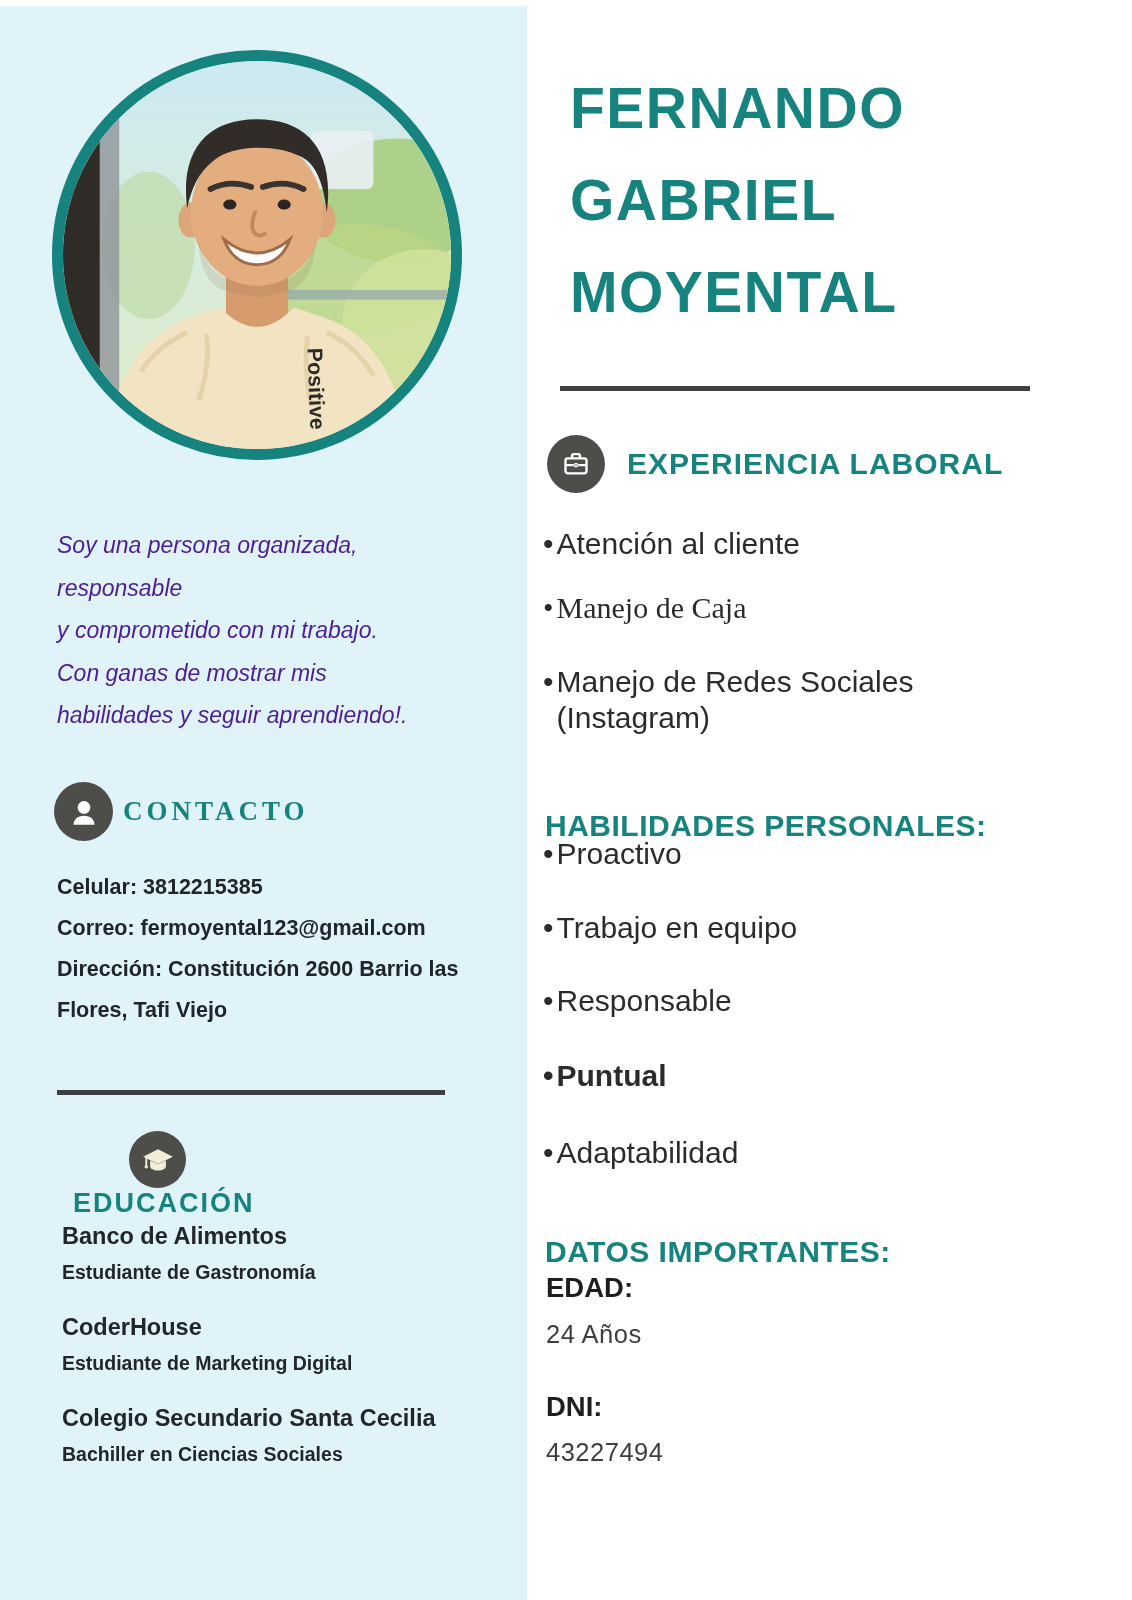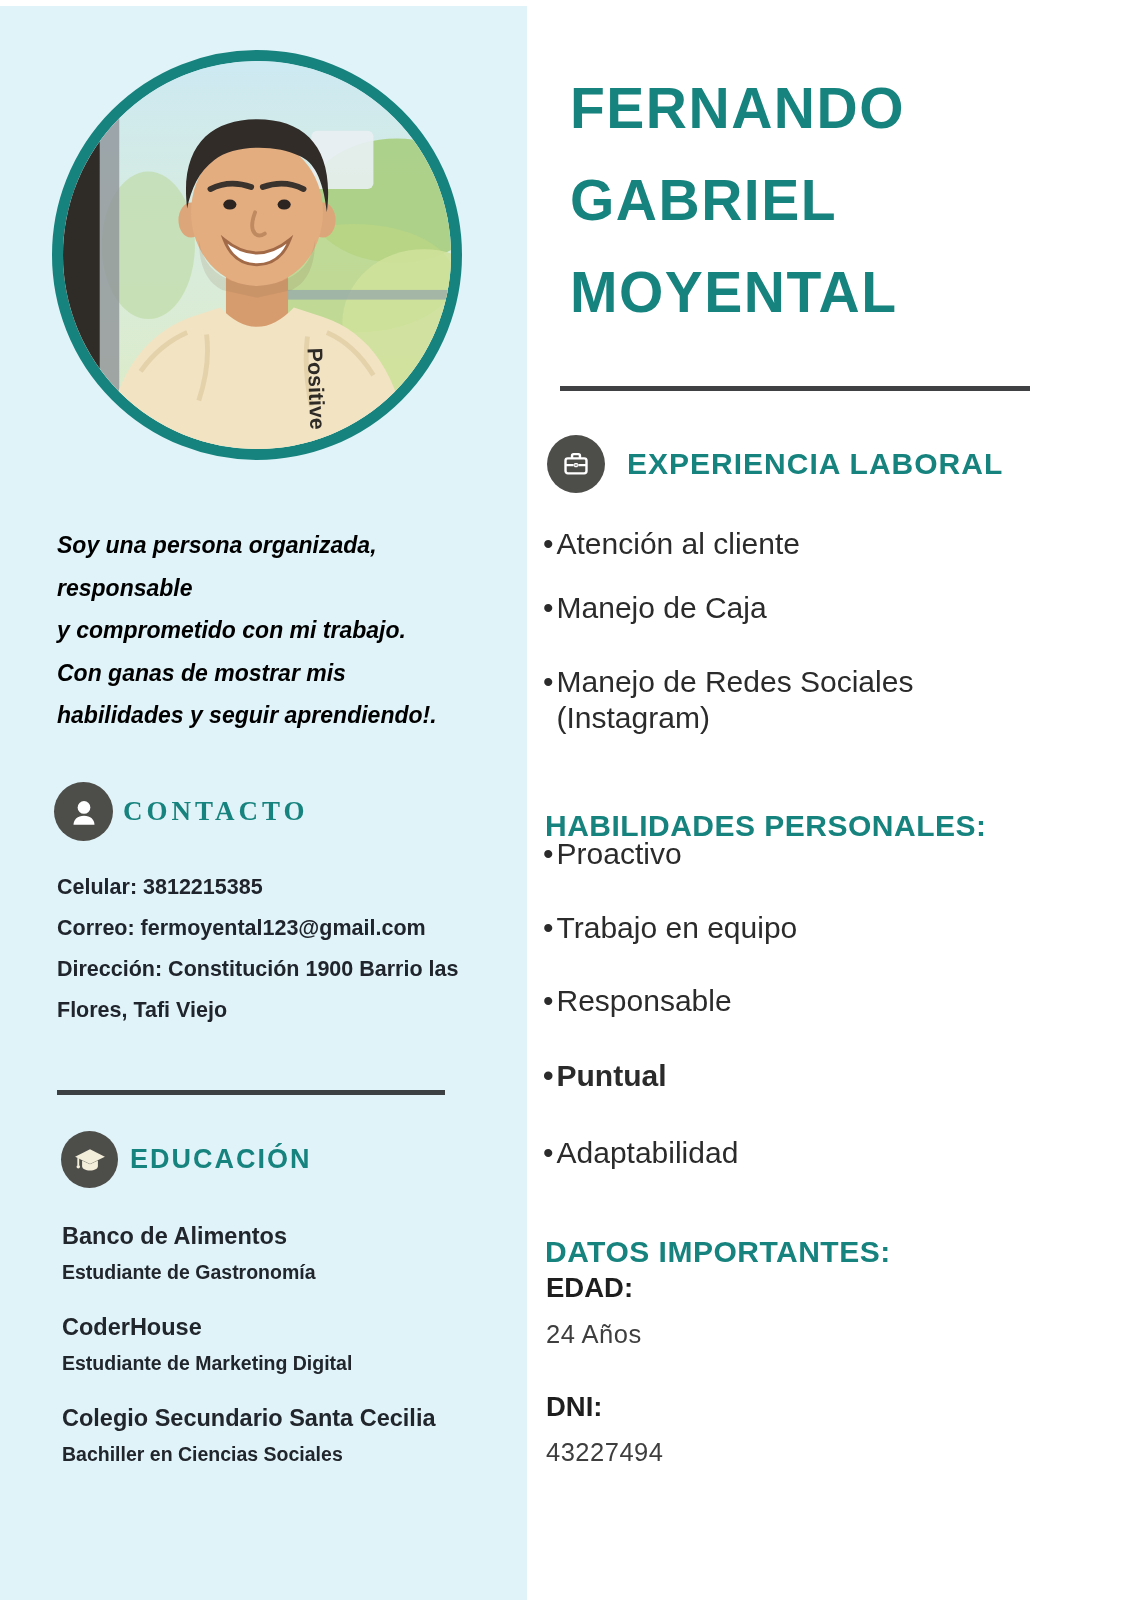--- a/index.html
+++ b/index.html
@@ -13,39 +13,39 @@
   
   .left-panel { position:absolute; left:0; top:6px; width:527px; height:1594px; background:#e0f3f8; }
   .photo-ring {
     position:absolute; left:52px; top:44px; width:410px; height:410px;
     border:11px solid #17837e; border-radius:50%; overflow:hidden; background:#cfe9f0;
   }
   .photo-ring svg { width:100%; height:100%; display:block; }
 
   .intro {
     position:absolute; left:57px; top:518px; width:436px;
-    font-size:23px; line-height:42.5px; font-weight:bold; font-style:italic; color:#000000;
+    font-size:23px; line-height:42.5px; font-weight:normal; font-style:italic; color:#4c1d95;
   }
 
   .section-header { position:absolute; display:flex; align-items:center; }
   .icon-circle { border-radius:50%; background:#4d4d4a; display:flex; align-items:center; justify-content:center; flex:0 0 auto; }
   .header-label { color:#17837e; font-weight:bold; white-space:nowrap; }
 
   .contact-header { left:54px; top:776px; }
   .contact-header .icon-circle { width:59px; height:59px; }
   .contact-header .header-label { font-size:27px; letter-spacing:4px; margin-left:10px;font-family:Liberation Serif, serif; }
 
   .contact-lines {
     position:absolute; left:57px; top:861px; width:424px;
     font-size:21.5px; line-height:41px; font-weight:bold; color:#20242c;
   }
 
   .divider-left { position:absolute; left:57px; top:1084px; width:388px; height:5px; background:#3d4042; }
 
-  .education-header { left:61px; top:1125px; }
+  .education-header { left:61px; top:1125px;flex-direction:column; }
   .education-header .icon-circle { width:57px; height:57px; }
   .education-header .header-label { font-size:27px; letter-spacing:2px; margin-left:12px; }
 
   .education-list { position:absolute; left:62px; top:1200px; width:378px; color:#21252c; }
   .edu-school { font-size:23.5px; font-weight:bold; line-height:29px; margin-bottom:9px;margin-top:16px; }
   .edu-detail { font-size:19.5px; font-weight:bold; line-height:25px; margin-bottom:28px; }
 
   
   .name-block {
     position:absolute; left:570px; top:62px;
@@ -54,21 +54,21 @@
   .name-divider { position:absolute; left:560px; top:386px; width:470px; height:5px; background:#3f4142; }
 
   .exp-header { left:547px; top:435px; }
   .exp-header .icon-circle { width:58px; height:58px; }
   .exp-header .header-label { font-size:30px; letter-spacing:1px; margin-left:22px; }
 
   .bullet-row { position:absolute; display:flex; font-size:30px; line-height:36px; color:#2b2b2b; width:450px; }
   .bullet-row::before { content:"\2022"; margin-right:3px; }
 
   #exp-item-0 { left:543px; top:526px; }
-  #exp-item-1 { left:543px; top:590px; }
+  #exp-item-1 { left:543px; top:590px;font-family:Liberation Serif, serif; }
   #exp-item-2 { left:543px; top:664px; width:436px; }
 
   .subheading { position:absolute; color:#17837e; font-weight:bold; font-size:30px; letter-spacing:0.5px; white-space:nowrap;margin-top:32px; }
   #skills-heading { left:545px; top:777px; }
   #skill-item-0 { left:543px; top:836px; }
   #skill-item-1 { left:543px; top:910px; }
   #skill-item-2 { left:543px; top:983px; }
   #skill-item-3 { left:543px; top:1058px;font-weight:bold; }
   #skill-item-4 { left:543px; top:1135px; }
 
@@ -148,21 +148,21 @@
           <circle cx="12" cy="8.8" r="4.5" fill="#ffffff"></circle>
           <path d="M12 14.6c-4.6 0-7.4 2.8-7.4 6.4h14.8c0-3.6-2.8-6.4-7.4-6.4z" fill="#ffffff"></path>
         </svg>
       </span>
       <span class="header-label">CONTACTO</span>
     </div>
 
     <div class="contact-lines">
       <div>Celular: 3812215385</div>
       <div>Correo: fermoyental123@gmail.com</div>
-      <div>Dirección: Constitución 1900 Barrio las</div>
+      <div>Dirección: Constitución 2600 Barrio las</div>
       <div>Flores, Tafi Viejo</div>
     </div>
 
     <div class="divider-left"></div>
 
     <div class="section-header education-header">
       <span class="icon-circle">
         <svg width="38" height="38" viewBox="0 0 24 24">
           <path d="M12 5.2 2.6 9.9 12 14.6 21.4 9.9 Z" fill="#f3eeda"></path>
           <path d="M7 12.3 v3.6 c0 1.5 2.2 2.7 5 2.7 s5 -1.2 5 -2.7 v-3.6 l-5 2.4 z" fill="#f3eeda"></path>

